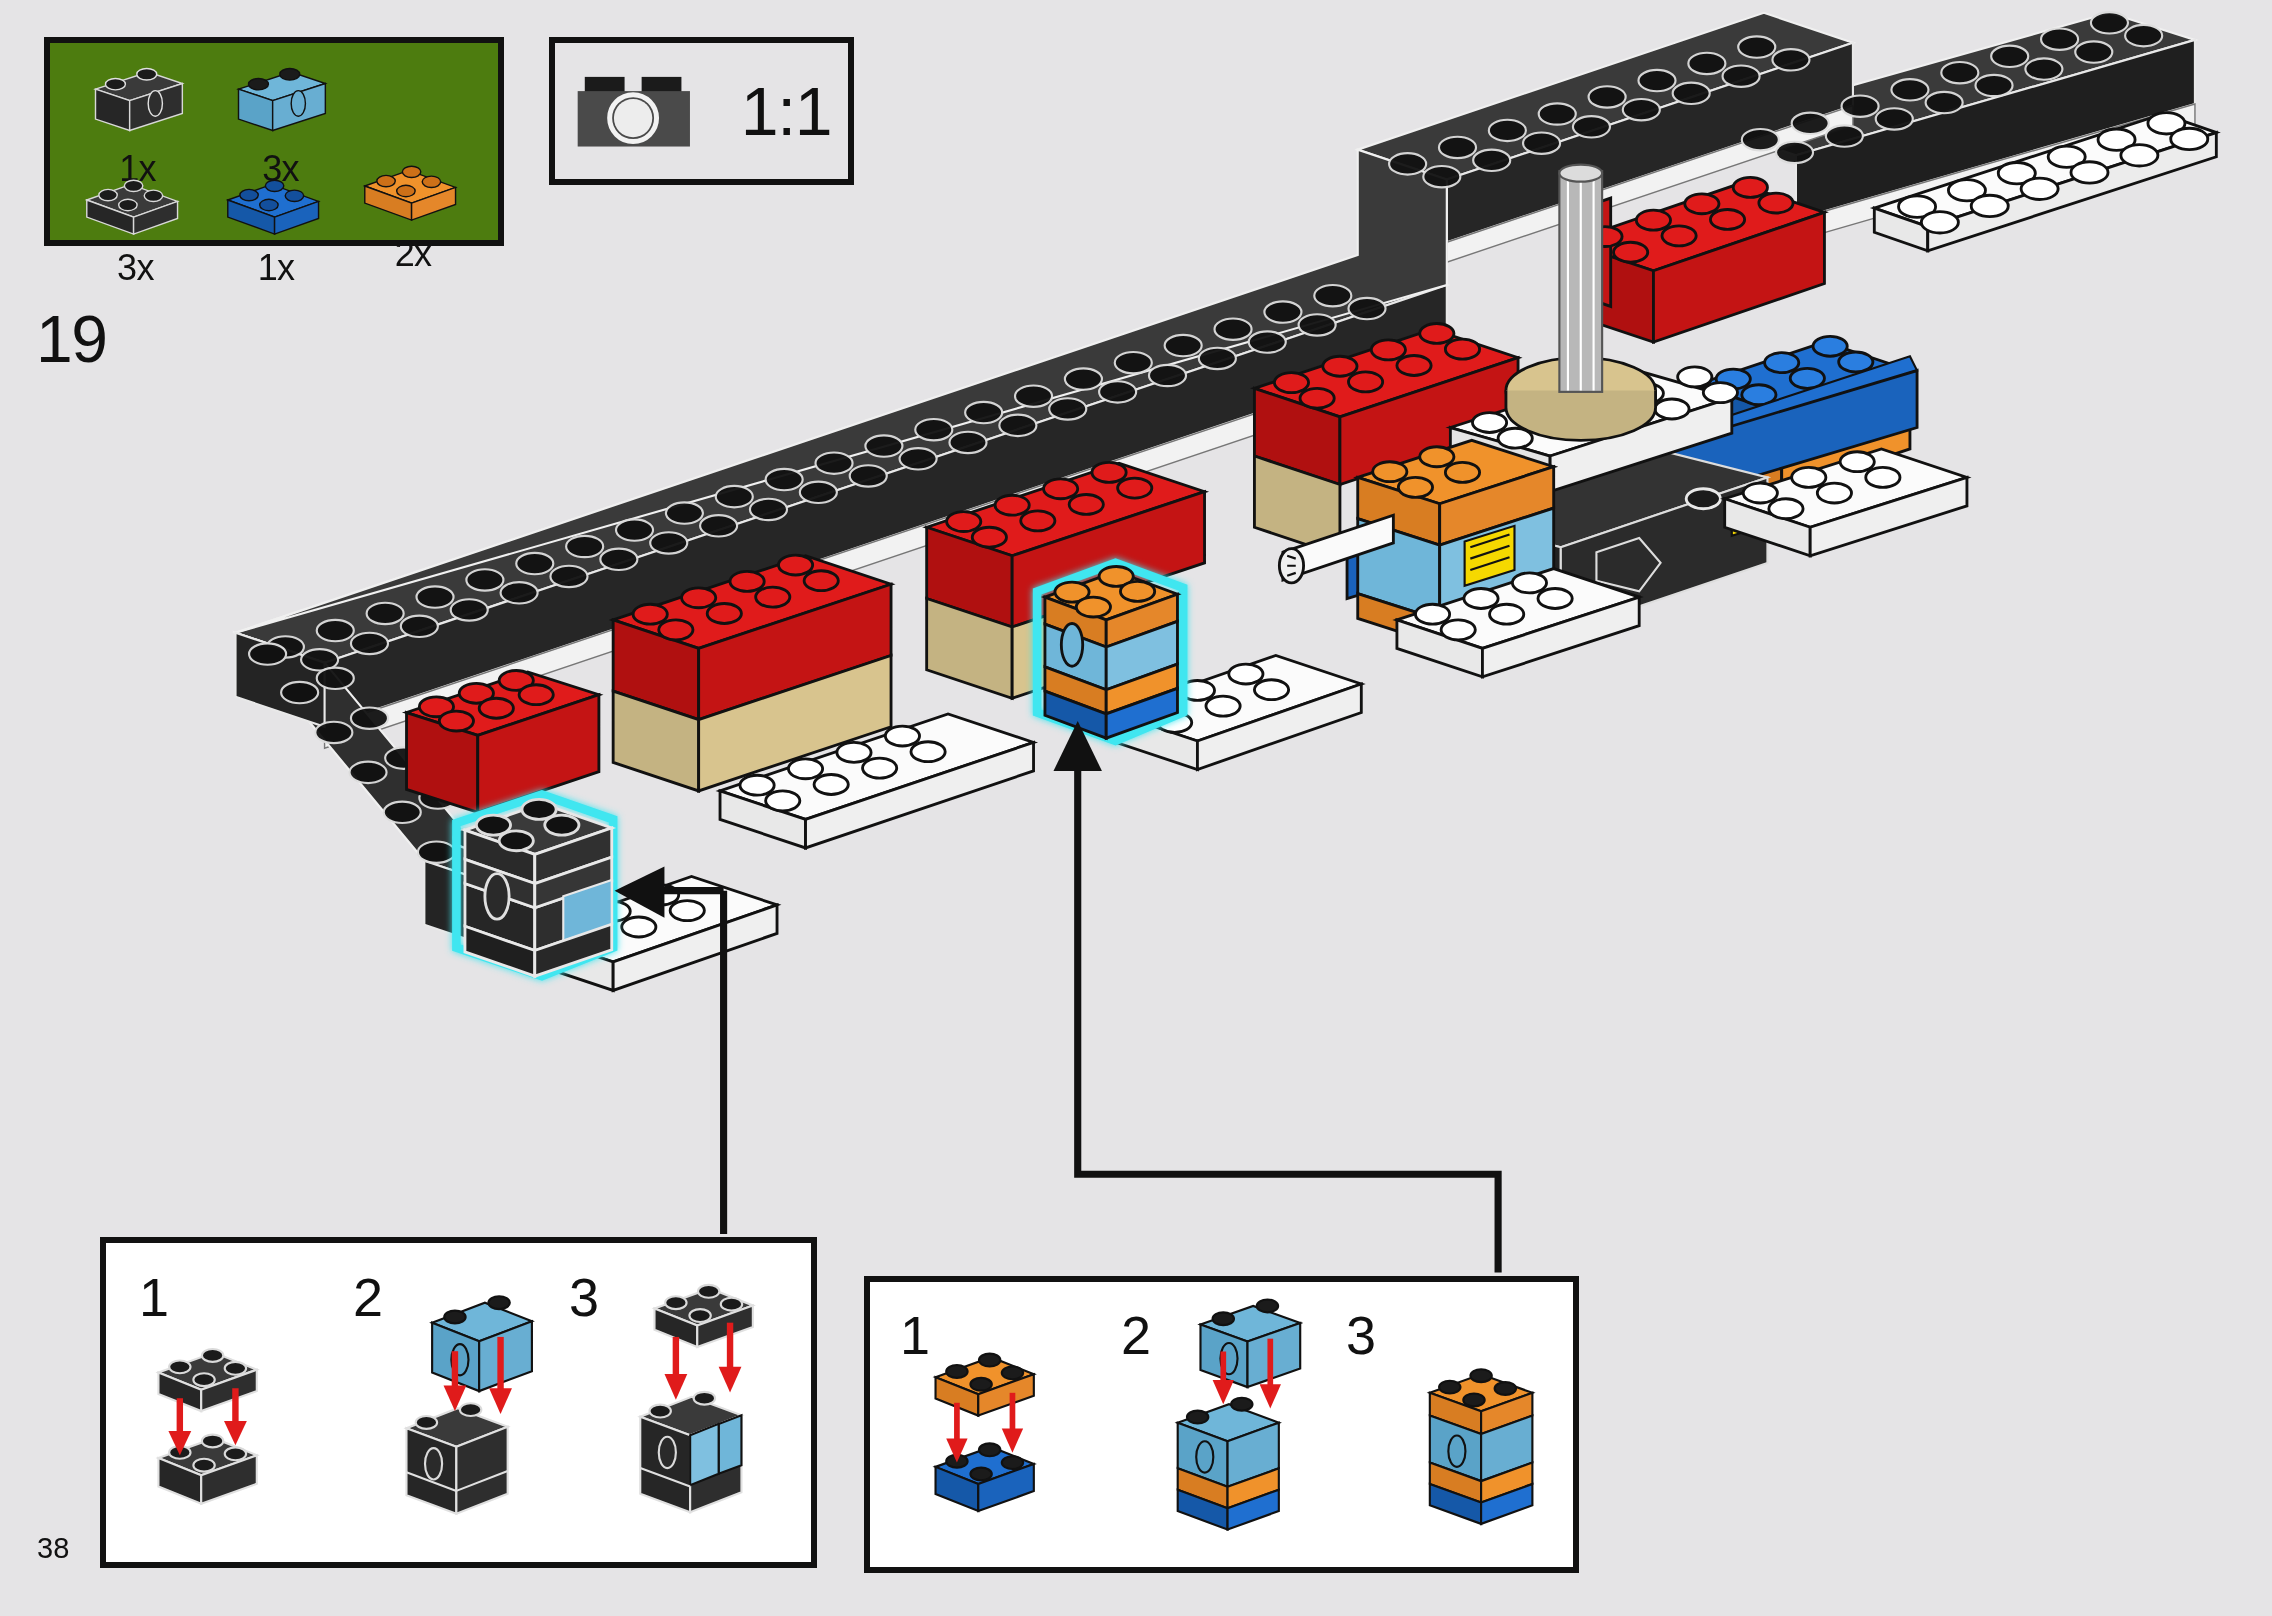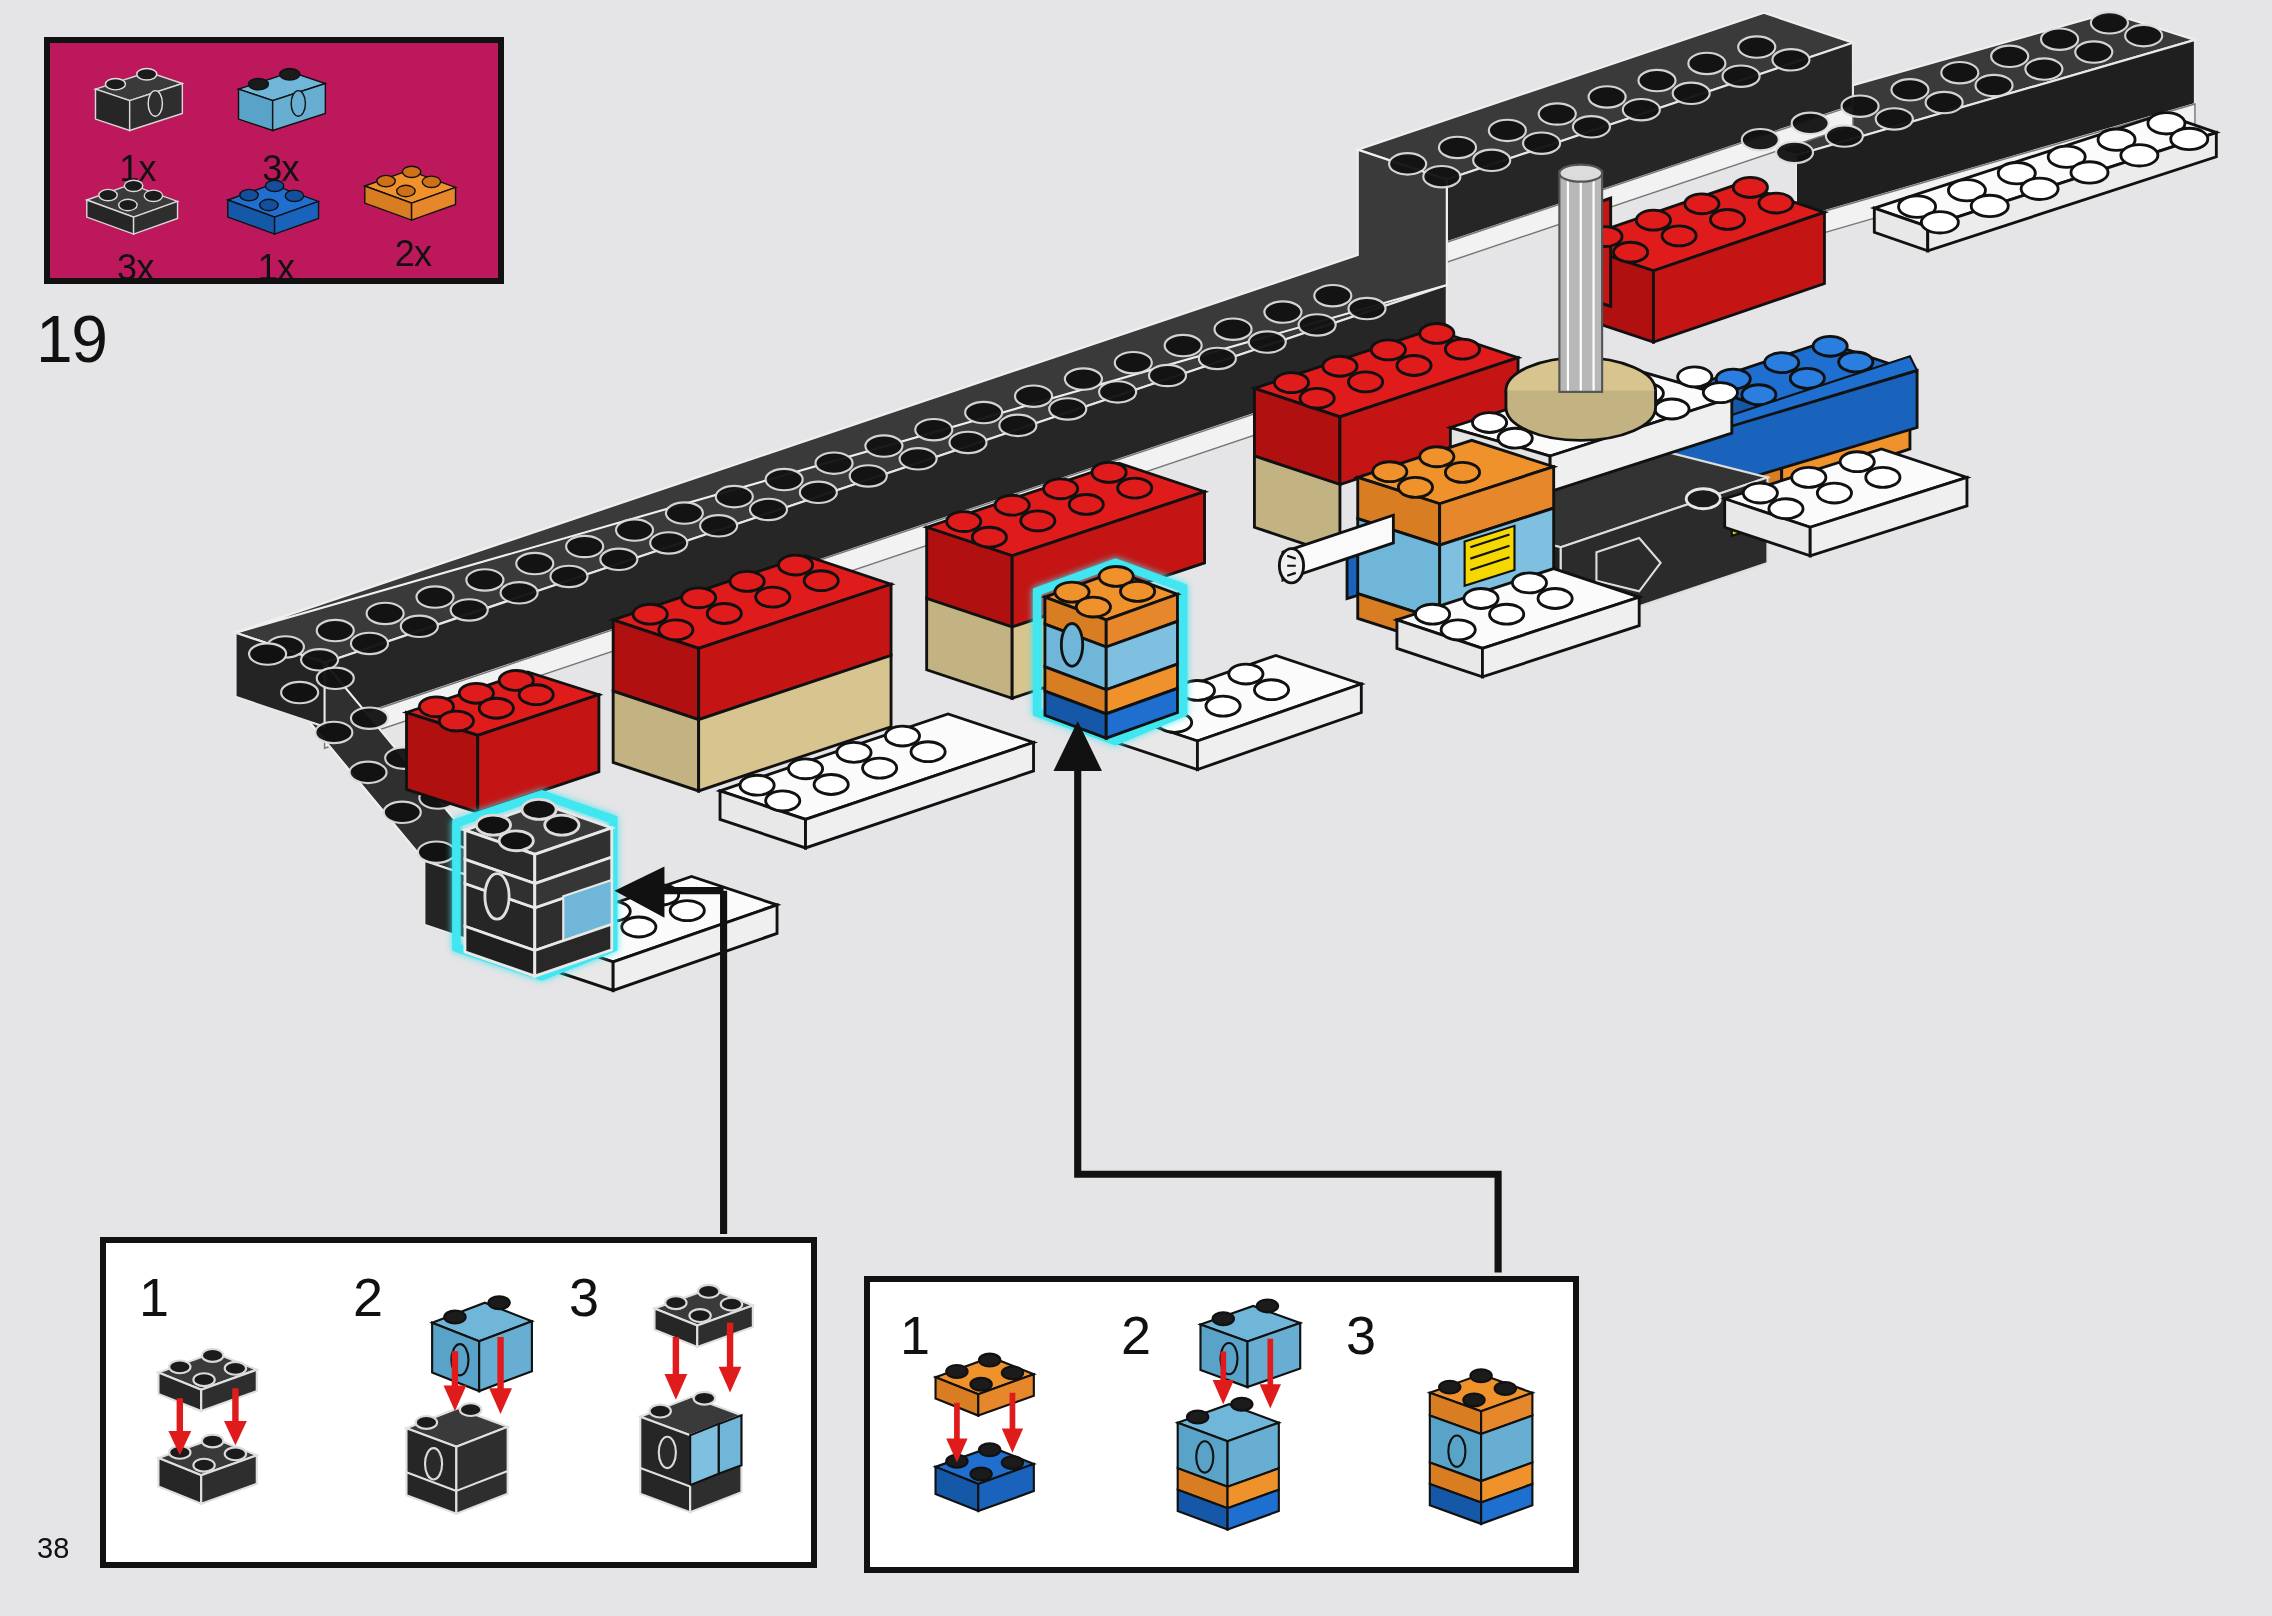--- a/index.html
+++ b/index.html
@@ -7,22 +7,22 @@
     width:2273px;height:1616px;
     background:#e5e4e6;
     font-family:"Liberation Sans", sans-serif;
     overflow:hidden;
     position:relative;
   }
   #stage{position:absolute;left:0;top:0;width:2273px;height:1616px;}
   svg.layer{position:absolute;left:0;top:0;width:2273px;height:1616px;overflow:visible;}
 
   .parts-box{
-    position:absolute;left:44px;top:37px;width:460px;height:247px;
-    border:6.4px solid #111;background:#be185d;box-sizing:border-box;
+    position:absolute;left:44px;top:37px;width:460px;height:209px;
+    border:6.4px solid #111;background:#4d7c0f;box-sizing:border-box;
   }
   .scale-box{
     position:absolute;left:549px;top:37px;width:305px;height:148px;
     border:6.4px solid #111;background:#e5e4e6;box-sizing:border-box;
     display:flex;align-items:center;justify-content:space-around;
   }
   .parts-grid{
     position:absolute;left:0;top:0;width:100%;height:100%;
   }
   .part-cell{position:absolute;text-align:center;}
@@ -600,20 +600,30 @@
           <ellipse cx="88" cy="28" rx="13" ry="8" fill="#cd7018" stroke="#111" stroke-width="2"></ellipse>
           <ellipse cx="80" cy="55" rx="13" ry="8" fill="#cd7018" stroke="#111" stroke-width="2"></ellipse>
           <ellipse cx="116" cy="42" rx="13" ry="8" fill="#cd7018" stroke="#111" stroke-width="2"></ellipse>
         </svg>
         <div class="part-count">2x</div>
       </div>
 
     </div>
   </div>
 
+  <div class="scale-box">
+    <svg width="135" height="100" viewBox="0 0 190 140">
+      <rect x="18" y="22" width="56" height="22" fill="#1b1b1b"></rect>
+      <rect x="98" y="22" width="56" height="22" fill="#1b1b1b"></rect>
+      <rect x="8" y="42" width="158" height="78" fill="#4a4a4a"></rect>
+      <circle cx="86" cy="80" r="33" fill="none" stroke="#f2f2f2" stroke-width="7"></circle>
+      <circle cx="86" cy="80" r="27" fill="#ededed"></circle>
+    </svg>
+    <div class="scale-text">1:1</div>
+  </div>
 
   <div class="step-number">19</div>
 
   <div class="page-number">38</div>
 
   <div class="callout-box" id="callout-left">
     <div class="sub-step-num" style="left:33px;top:27px;">1</div>
     <div class="sub-step-num" style="left:247px;top:27px;">2</div>
     <div class="sub-step-num" style="left:463px;top:27px;">3</div>
 

